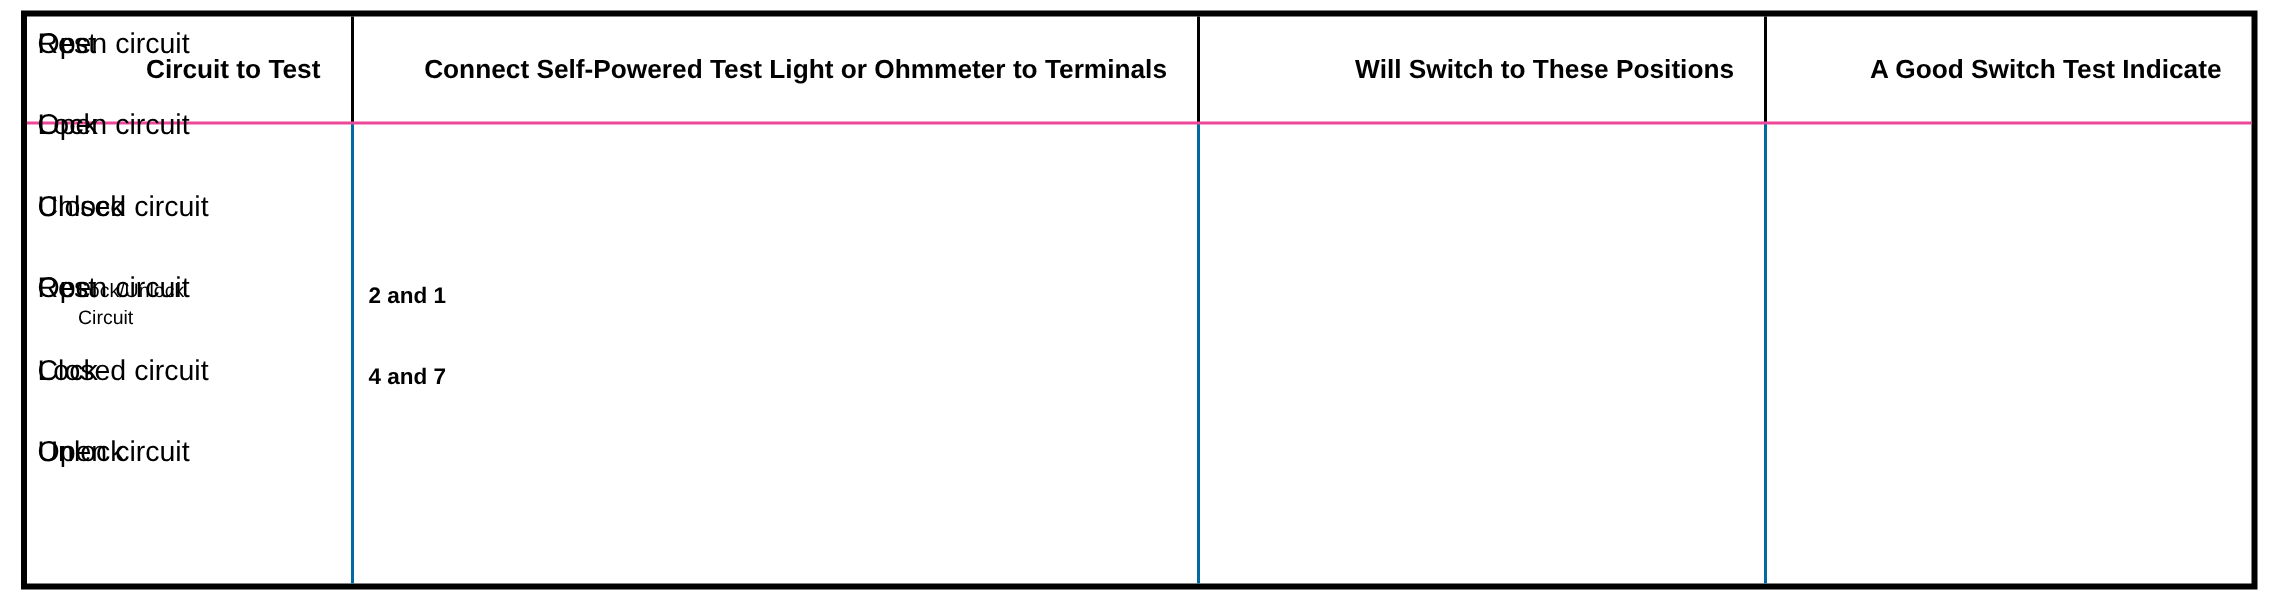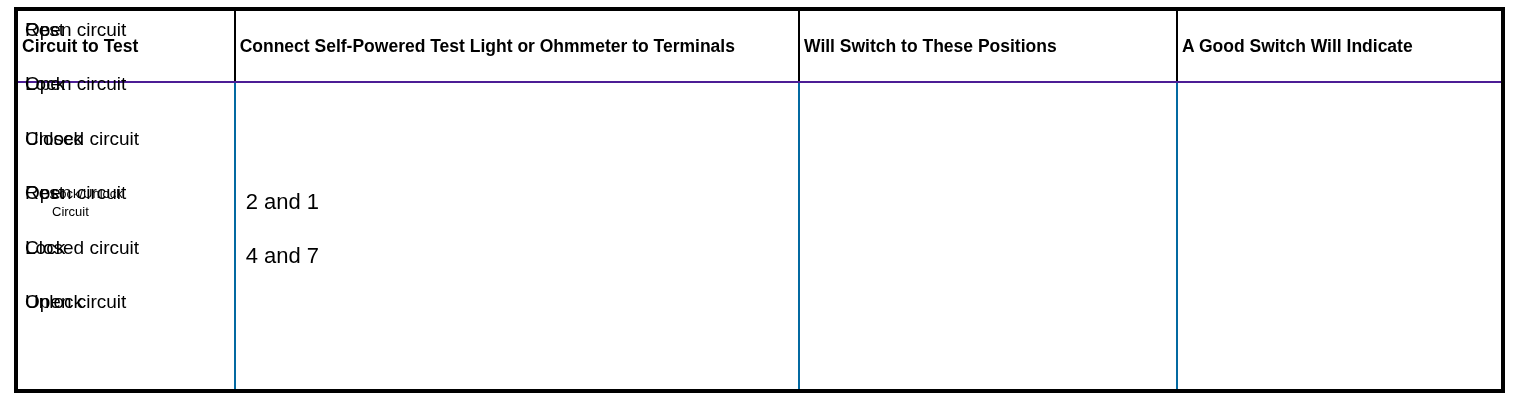--- a/index.html
+++ b/index.html
@@ -37,28 +37,28 @@
 
   table.grid {
     width: 100%;
     height: 100%;
     border-collapse: collapse;
     table-layout: fixed;
   }
 
   
   thead th {
-    border-bottom: 2px solid #4c1d95;
+    border-bottom: 2px solid #ec4899;
     border-right: 2px solid #000000;
     font-size: 17.5px;
     font-weight: bold;
-    text-align: left;
+    text-align: right;
     vertical-align: middle;
     line-height: 1.3;
-    padding: 4px 4px;
+    padding: 4px 20px;
     box-sizing: border-box;
     height: 71px;
   }
   thead th.last {
     border-right: none;
   }
 
   .col-circuit    { width: 200px; }
   .col-terminals  { width: 521px; }
   .col-positions  { width: 349px; }
@@ -96,21 +96,22 @@
     top: 102px;
     font-size: 13px;
     line-height: 1.35;
     margin-left: 28px;
   }
 
   
   .term-entry {
     position: absolute;
     left: 10px;
-    font-size: 22px;
+    font-size: 15px;
+    font-weight: bold;
   }
   .term-entry.e0 { top: 106px; }
   .term-entry.e1 { top: 160px; }
 
   
   .rowlist {
     position: absolute;
     left: 0;
     top: 0;
     right: 0;
@@ -136,21 +137,21 @@
 <div class="sheet">
 
   <div class="test-table">
     <table class="grid">
 
       <thead>
         <tr>
           <th class="col-circuit">Circuit to Test</th>
           <th class="col-terminals">Connect Self-Powered Test Light or Ohmmeter to Terminals</th>
           <th class="col-positions">Will Switch to These Positions</th>
-          <th class="col-indicate last">A Good Switch Will Indicate</th>
+          <th class="col-indicate last">A Good Switch Test Indicate</th>
         </tr>
       </thead>
 
       <tbody>
         <tr>
 
           <td class="col-circuit">
             <div class="cell-inner">
               <div class="circuit-label body-text">Lock/Unlock
 Circuit</div>

